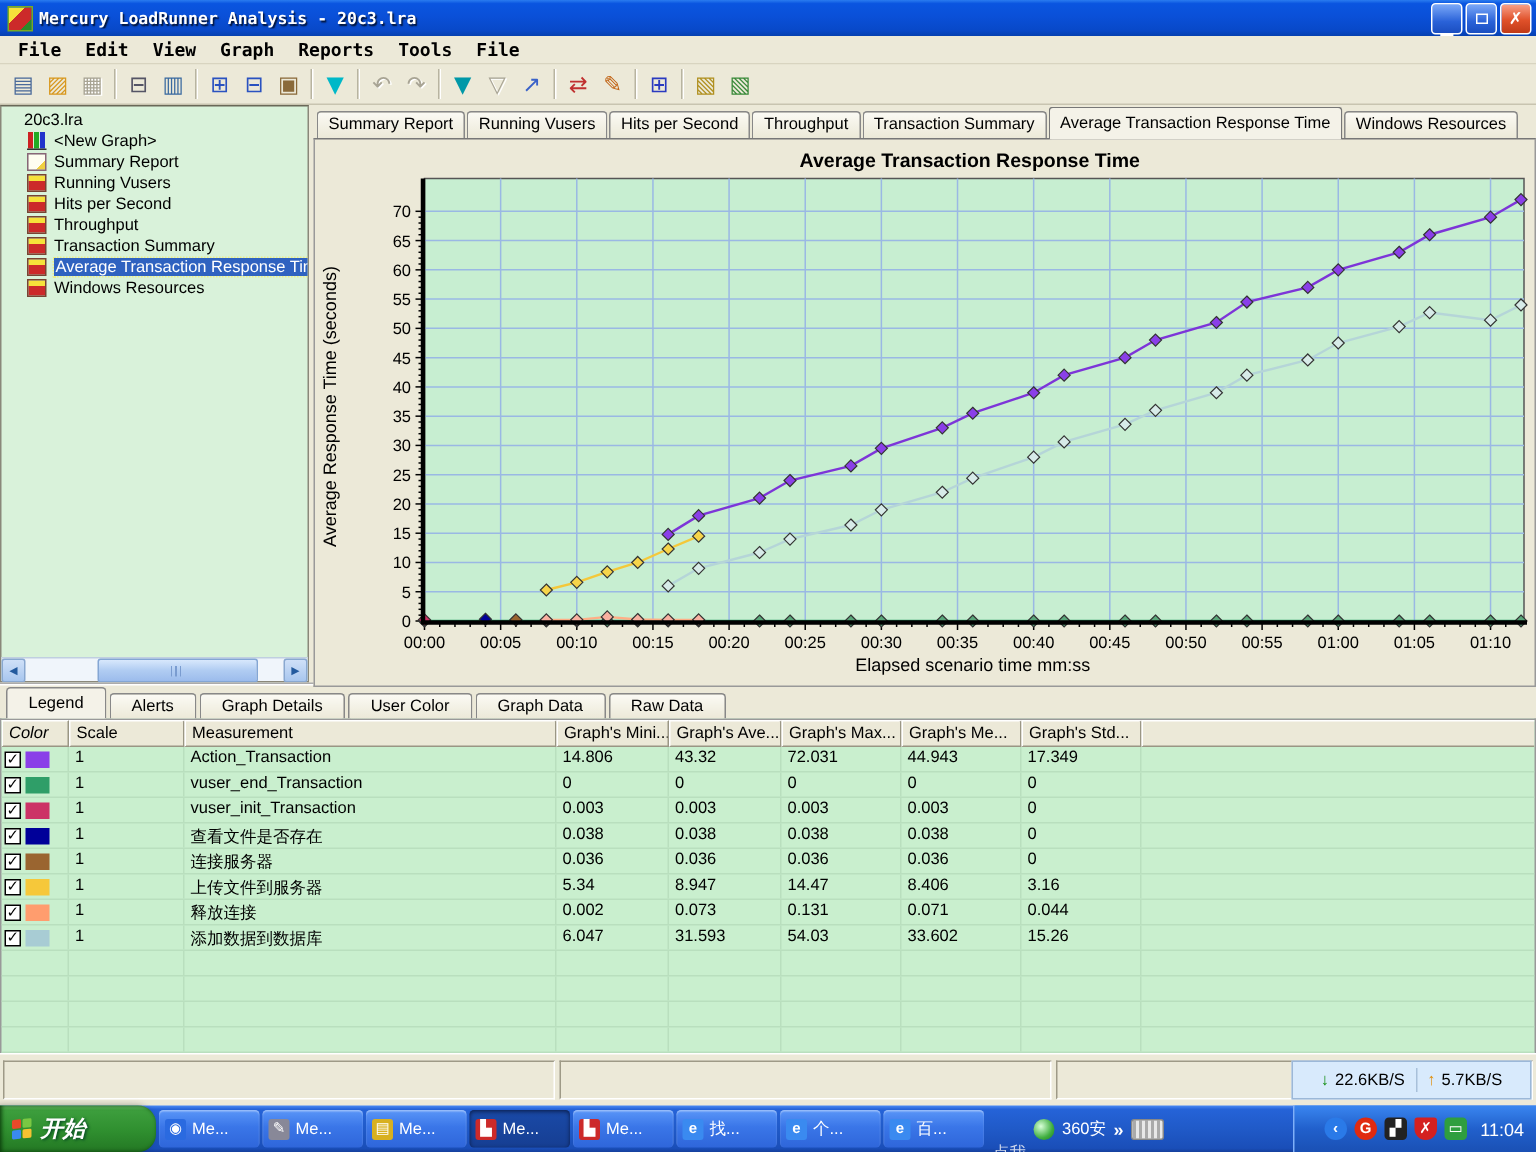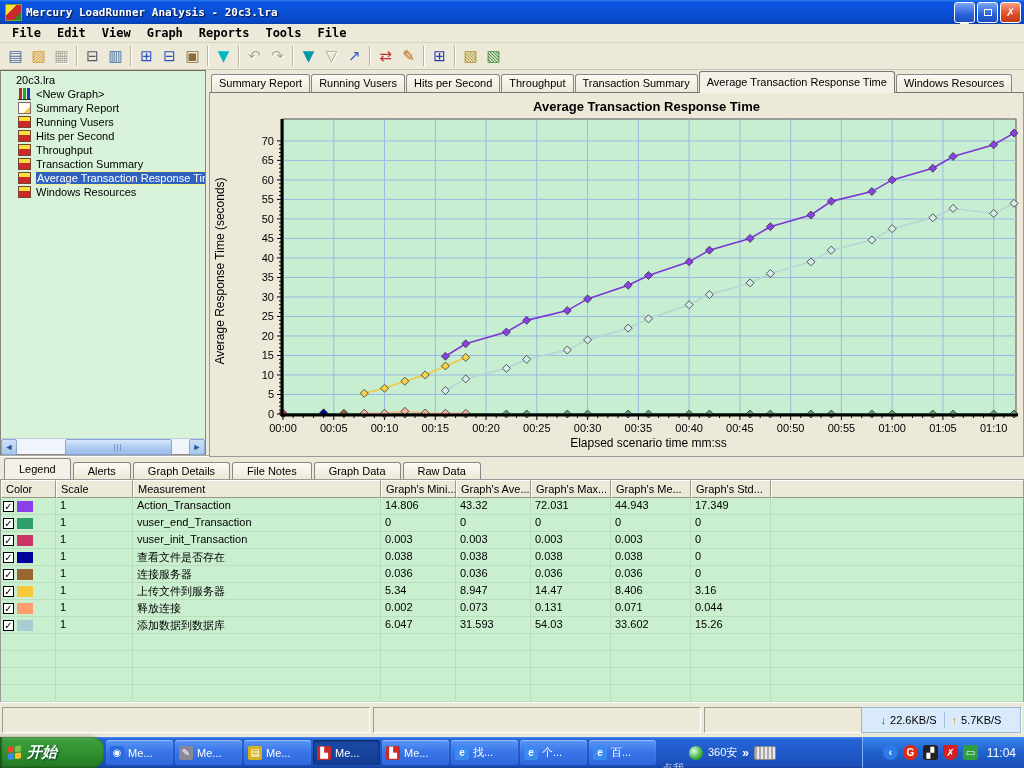--- a/index.html
+++ b/index.html
@@ -76,21 +76,21 @@
   .ltabs { height:22px; display:flex; align-items:flex-end; padding-left:4px; }
   .ltab { border:1px solid #888; border-bottom:none; border-radius:3px 3px 0 0; padding:2px 14px 2px;
     background:linear-gradient(180deg,#fbfaf4,#ece9d8); margin-right:2px; height:17px; white-space:nowrap; }
   .ltab.active { height:21px; padding-top:4px; background:#f4f2e8; font-size:11px; }
   .ltable { height:225px; border:1px solid #999; border-bottom:none; background:#c9efce; overflow:hidden; }
   .lhead { display:flex; height:18px; background:#ece9d8; }
   .lhcell { border-right:1px solid #9a9684; border-bottom:1px solid #9a9684; border-top:1px solid #fff; border-left:1px solid #fff;
     padding:2px 4px; white-space:nowrap; overflow:hidden; color:#000; }
   .lrow { display:flex; height:17px; border-bottom:1px solid #b9dfbe; }
   .lcell { padding:1px 4px; border-right:1px solid #b9dfbe; white-space:nowrap; overflow:hidden; color:#000; font-size:11px; }
-  .c0{width:55px;flex:0 0 auto;} .c1{width:77px;flex:0 0 auto;} .c2{width:248px;flex:0 0 auto;}
+  .c0{width:45px;flex:0 0 auto;font-style:italic;} .c1{width:77px;flex:0 0 auto;} .c2{width:248px;flex:0 0 auto;}
   .c3{width:75px;flex:0 0 auto;} .c4{width:75px;flex:0 0 auto;} .c5{width:80px;flex:0 0 auto;}
   .c6{width:80px;flex:0 0 auto;} .c7{width:80px;flex:0 0 auto;} .cf{flex:1 1 auto;border-right:none;}
   .swatchwrap { display:flex; align-items:center; gap:3px; padding:1px 2px; }
   .chk { width:11px; height:11px; border:1px solid #000; background:#fff; font-size:10px; line-height:9px; text-align:center; color:#000; flex:0 0 auto; }
   .swatch { width:16px; height:11px; flex:0 0 auto; }
 
   
   .statusbar { position:absolute; left:0; top:702px; width:1024px; height:35px; background:#ece9d8;
     display:flex; align-items:center; gap:3px; padding:3px 2px; border-top:1px solid #fff; }
   .scell { height:26px; border:1px solid; border-color:#9e9a87 #fff #fff #9e9a87; }
@@ -597,21 +597,21 @@
         </svg>
     </div>
   </div>
 </div>
 
 <div class="legendpanel">
   <div class="ltabs" id="ltabs">
       <span class="ltab active">Legend</span>
       <span class="ltab">Alerts</span>
       <span class="ltab">Graph Details</span>
-      <span class="ltab">File Notes</span>
+      <span class="ltab">User Color</span>
       <span class="ltab">Graph Data</span>
       <span class="ltab">Raw Data</span>
     </div>
   <div class="ltable">
     <div class="lhead" id="lhead">
         <span class="lhcell c0">Color</span>
         <span class="lhcell c1">Scale</span>
         <span class="lhcell c2">Measurement</span>
         <span class="lhcell c3">Graph's Mini...</span>
         <span class="lhcell c4">Graph's Ave...</span>

